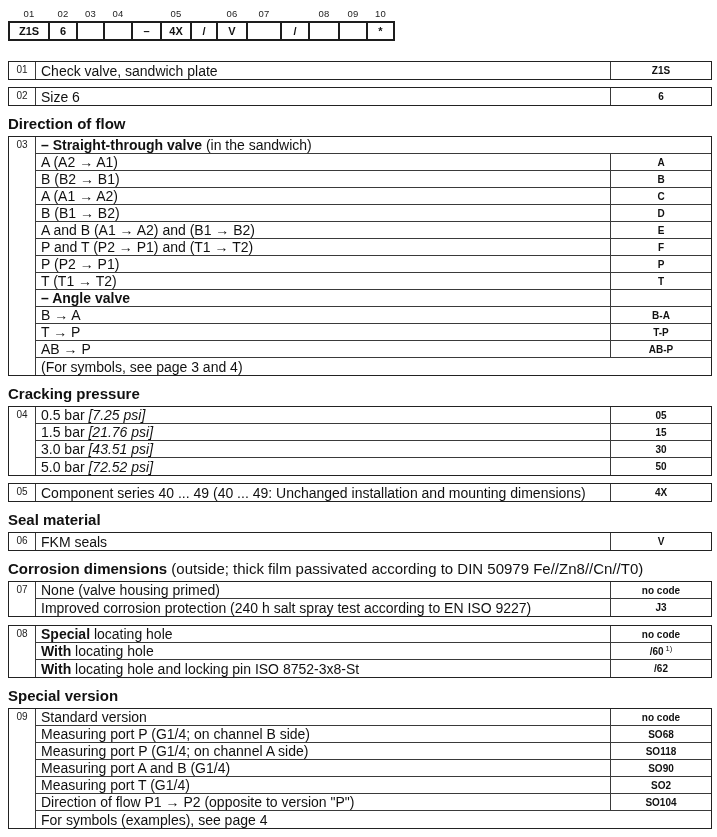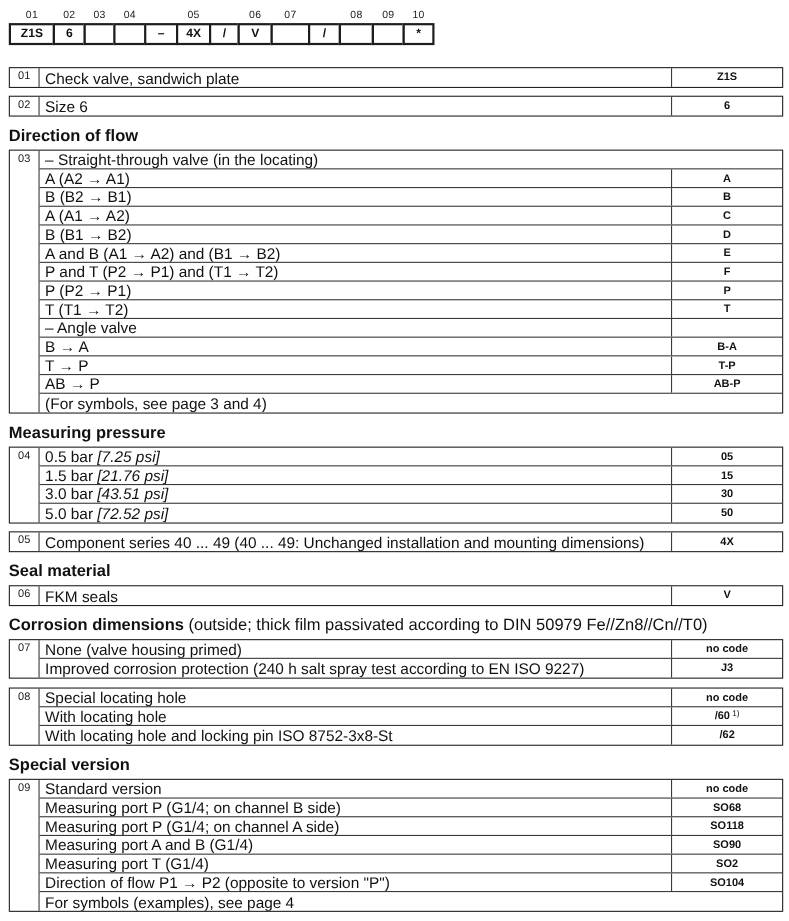--- a/index.html
+++ b/index.html
@@ -42,21 +42,21 @@
   .rows{flex:1;display:flex;flex-direction:column;}
   .row{
     display:flex;height:17px;box-sizing:border-box;
     border-bottom:1px solid #3a3a3a;align-items:stretch;
   }
   .row:last-child{border-bottom:none;}
   .desc{
     flex:1;font-size:14px;padding-left:5px;display:flex;
     align-items:center;white-space:nowrap;overflow:hidden;
   }
-  .desc .b{font-weight:normal;text-align:right;}
+  .desc .b{font-weight:bold;text-align:right;}
   .desc .i{font-style:italic;}
   .code{
     width:101px;flex-shrink:0;border-left:1px solid #3a3a3a;
     display:flex;align-items:center;justify-content:center;
     font-size:10px;font-weight:bold;box-sizing:border-box;
   }
   .code .sup{
     font-size:7.5px;font-weight:normal;vertical-align:super;
     position:relative;top:-3px;margin-left:2px;
   }
@@ -154,21 +154,21 @@
   </div>
 
   <div class="sec-header">Direction of flow</div>
 
   <div class="block">
     <div class="numcol">03</div>
     <div class="rows">
       <div class="row">
         <div class="desc">
             <span class="b">– Straight-through valve</span>
-            <span> (in the locating)</span>
+            <span> (in the sandwich)</span>
           </div>
       </div>
       <div class="row">
         <div class="desc">
             <span>A (A2 → A1)</span>
           </div>
         <div class="code">
             <span>A</span>
           </div>
       </div>
@@ -261,21 +261,21 @@
           </div>
       </div>
       <div class="row">
         <div class="desc">
             <span>(For symbols, see page 3 and 4)</span>
           </div>
       </div>
     </div>
   </div>
 
-  <div class="sec-header">Measuring pressure</div>
+  <div class="sec-header">Cracking pressure</div>
 
   <div class="block">
     <div class="numcol">04</div>
     <div class="rows">
       <div class="row">
         <div class="desc">
             <span>0.5 bar </span>
             <span class="i">[7.25 psi]</span>
           </div>
         <div class="code">

